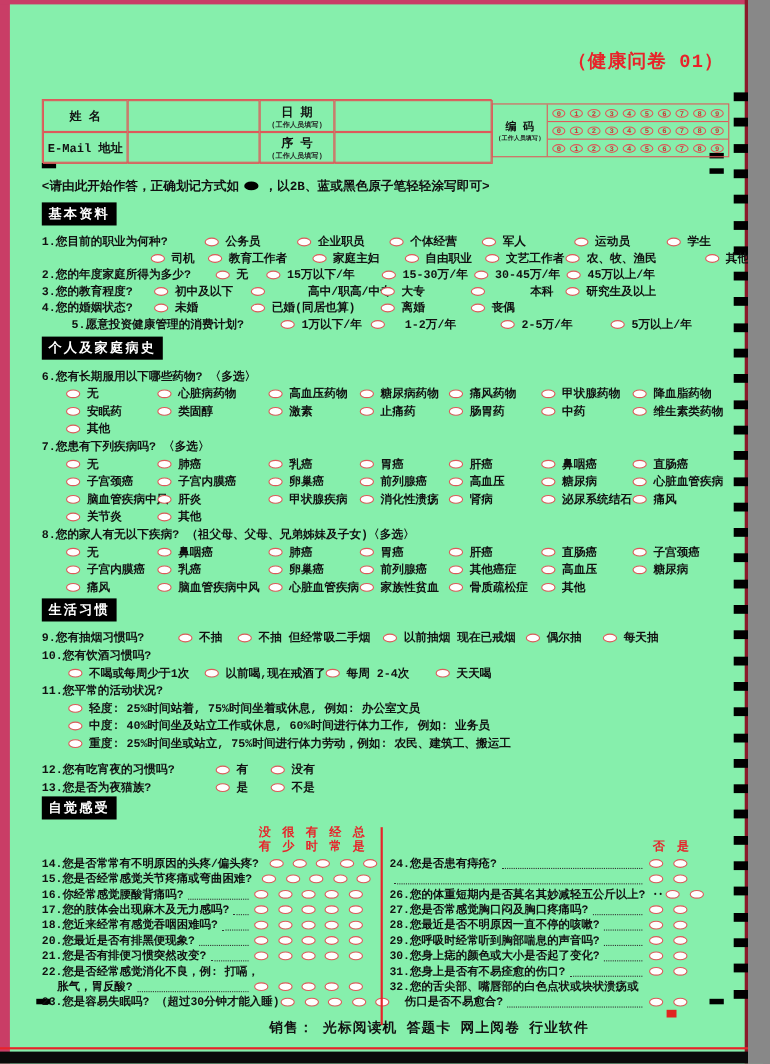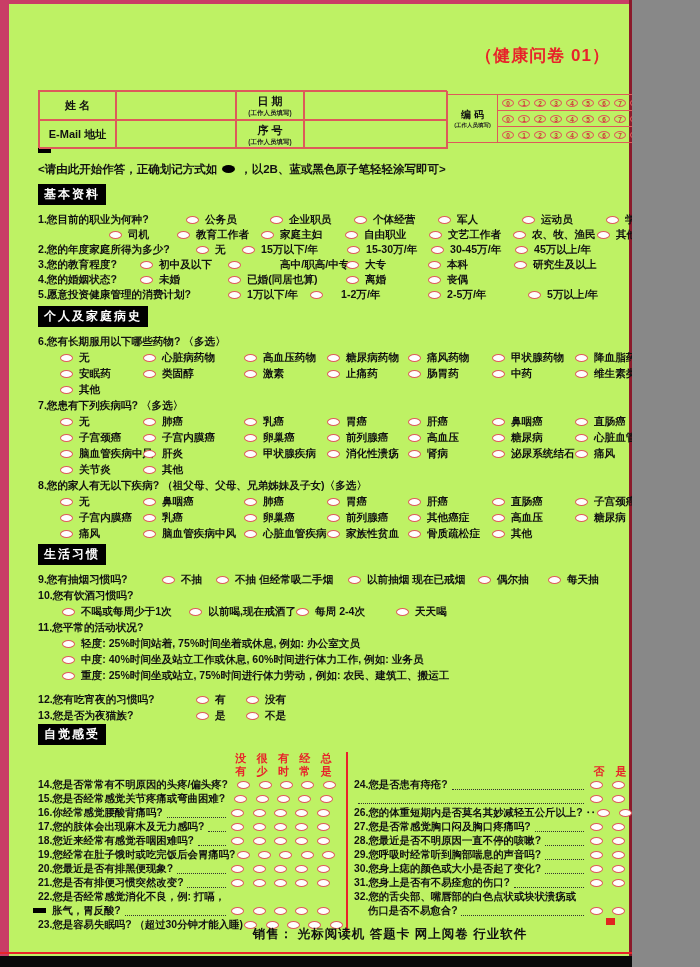--- a/index.html
+++ b/index.html
@@ -4,22 +4,22 @@
 <style>
   :root{
     --form-red:#dd5a5a;
     --bright:#e8232a;
     --edge:#c93d66;
     --ink:#111;
   }
   *{box-sizing:border-box;margin:0;padding:0;}
   html,body{background:#888;}
   .sheet{
-    position:relative;width:632px;height:967px;background:#bef264;
-    overflow:hidden;font-family:Liberation Sans, sans-serif;color:var(--ink);
+    position:relative;width:680px;height:967px;background:#86efac;
+    overflow:hidden;font-family:Liberation Mono, monospace;color:var(--ink);
   }
   
   .edge-left{position:absolute;left:0;top:0;width:9px;height:967px;background:var(--edge);}
   .edge-top{position:absolute;left:0;top:0;width:700px;height:4px;background:var(--edge);}
   .edge-right{position:absolute;right:0;top:0;width:3px;height:967px;background:#8b1a2a;}
   .bar-topright{position:absolute;left:690px;top:0;width:8px;height:180px;background:#000;}
   .bottom-redline{position:absolute;left:0;top:952px;width:700px;height:2px;background:var(--bright);}
   .edge-bottom{position:absolute;left:0;top:956px;width:700px;height:11px;background:#0a0a0a;}
   .tmark{position:absolute;left:667px;width:27px;height:8px;background:#000;}
   .smark{position:absolute;width:13px;height:5px;background:#000;}
@@ -58,28 +58,28 @@
     font-weight:bold;padding:2px 6px;letter-spacing:2px;}
   .qline{display:flex;align-items:center;height:15px;font-size:10.6px;font-weight:bold;}
   .sec-life .qline,.sec-hist .qline{height:16px;}
   .ql{flex:none;}
   .opt{display:inline-flex;align-items:center;flex:none;}
   .bub{width:13px;height:8px;border:1.6px solid var(--form-red);border-radius:50%;
     margin-right:6px;flex:none;background:#fff;}
   .ol{white-space:nowrap;}
   
   .cq1 .ql{width:148px;} .cq1 .opt{width:84px;}
-  .cq1b{padding-left:71px;} .cq1b .opt{width:84px;} .cq1b .opt:first-child{width:68px;}
+  .cq1b{padding-left:71px;} .cq1b .opt{width:84px;justify-content:flex-end;} .cq1b .opt:first-child{width:68px;}
   .cq2 .ql{width:158px;} .cq2 .opt:nth-child(2){width:46px;} .cq2 .opt:nth-child(3){width:105px;}
   .cq2 .opt:nth-child(4){width:84px;} .cq2 .opt:nth-child(5){width:84px;}
   .cq3 .ql{width:102px;} .cq3 .opt:nth-child(2){width:88px;} .cq3 .opt:nth-child(3){width:118px;gap:33px;}
-  .cq3 .opt:nth-child(4){width:82px;} .cq3 .opt:nth-child(5){width:86px;}
+  .cq3 .opt:nth-child(4){width:82px;} .cq3 .opt:nth-child(5){width:86px;gap:35px;}
   .cq4 .ql{width:102px;} .cq4 .opt:nth-child(2){width:88px;} .cq4 .opt:nth-child(3){width:118px;}
   .cq4 .opt:nth-child(4){width:82px;}
-  .cq5 .ql{width:190px;} .cq5 .opt:nth-child(2){width:82px;} .cq5 .opt:nth-child(3){width:118px;gap:12px;}
+  .cq5 .ql{width:190px;margin-left:27px;} .cq5 .opt:nth-child(2){width:82px;} .cq5 .opt:nth-child(3){width:118px;gap:12px;}
   .cq5 .opt:nth-child(4){width:100px;}
   .c7{display:grid;grid-template-columns:83px 101px 83px 81px 84px 83px 1fr;
     padding-left:22px;align-items:center;}
   .cq9 .ql{width:124px;} .cq9 .opt:nth-child(2){width:54px;} .cq9 .opt:nth-child(3){width:132px;}
   .cq9 .opt:nth-child(4){width:130px;} .cq9 .opt:nth-child(5){width:70px;}
   .c10{padding-left:24px;} .c10 .opt:nth-child(1){width:116px;} .c10 .opt:nth-child(2){width:118px;justify-content:flex-end;}
   .c10 .opt:nth-child(3){width:100px;}
   .c11{padding-left:24px;}
   .cq12 .ql{width:158px;} .cq12 .opt:nth-child(2){width:50px;}
   
@@ -879,41 +879,20 @@
               </span>
               <span class="sfc">
                 <span class="bub"></span>
               </span>
               <span class="sfc">
                 <span class="bub"></span>
               </span>
             </span>
           </div>
           <div class="sf-row">
-            <span class="sf-text">19.您经常在肚子饿时或吃完饭后会胃痛吗?</span>
-            <span class="sf-sp"></span>
-            <span class="sfb-group g5">
-              <span class="sfc">
-                <span class="bub"></span>
-              </span>
-              <span class="sfc">
-                <span class="bub"></span>
-              </span>
-              <span class="sfc">
-                <span class="bub"></span>
-              </span>
-              <span class="sfc">
-                <span class="bub"></span>
-              </span>
-              <span class="sfc">
-                <span class="bub"></span>
-              </span>
-            </span>
-          </div>
-          <div class="sf-row">
             <span class="sf-text">20.您最近是否有排黑便现象?</span>
             <span class="sf-dots"></span>
             <span class="sfb-group g5">
               <span class="sfc">
                 <span class="bub"></span>
               </span>
               <span class="sfc">
                 <span class="bub"></span>
               </span>
               <span class="sfc">

